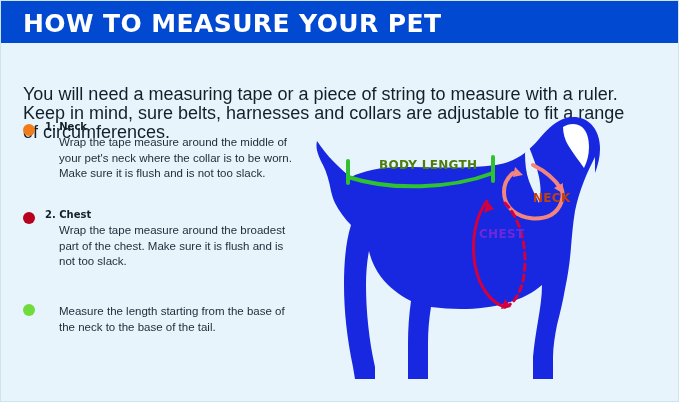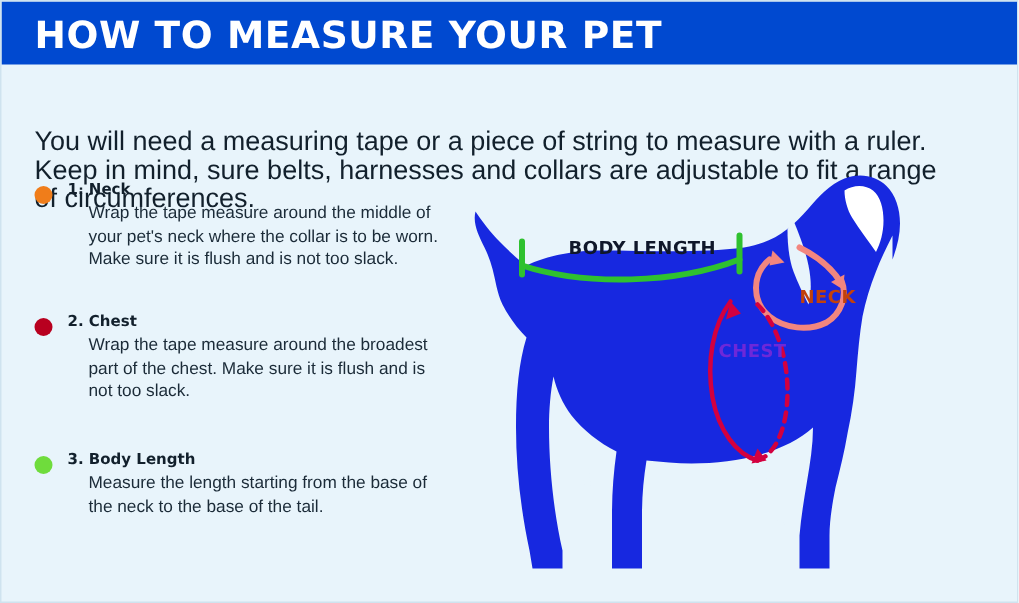--- a/index.html
+++ b/index.html
@@ -89,21 +89,21 @@
     height: 338px;
   }
   .anno-label {
     position: absolute;
     font-size: 12px;
     font-weight: bold;
     font-family: "DejaVu Sans", sans-serif;
     letter-spacing: 0.3px;
     white-space: nowrap;
   }
-  #label-body-length { left: 78px; top: 97px; color: #0f172a; }
+  #label-body-length { left: 78px; top: 97px; color: #4d7c0f; }
   #label-neck { left: 232px; top: 130px; color: #c2410c; }
   #label-chest { left: 178px; top: 166px; color: #6d28d9; }
 </style>
 </head>
 <body>
 
 <div id="page">
 
   <div id="header-bar">
     <div id="header-title">HOW TO MEASURE YOUR PET</div>
@@ -121,21 +121,20 @@
   </div>
 
   <div class="step" id="step-1">
     <span class="bullet" style="background:#b8001f;"></span>
     <div class="step-title">2. Chest</div>
     <div class="step-body">Wrap the tape measure around the broadest part of the chest. Make sure it is flush and is not too slack.</div>
   </div>
 
   <div class="step" id="step-2">
     <span class="bullet" style="background:#6fdc3c;"></span>
-    <div class="step-title">3. Body Length</div>
     <div class="step-body">Measure the length starting from the base of the neck to the base of the tail.</div>
   </div>
 
   <div id="illustration">
     <svg width="370" height="338" viewBox="0 0 370 338">
 
       <g>
         <path fill="#1728e0" d="
           M 30,130
           C 28,120 26,112 22,104

